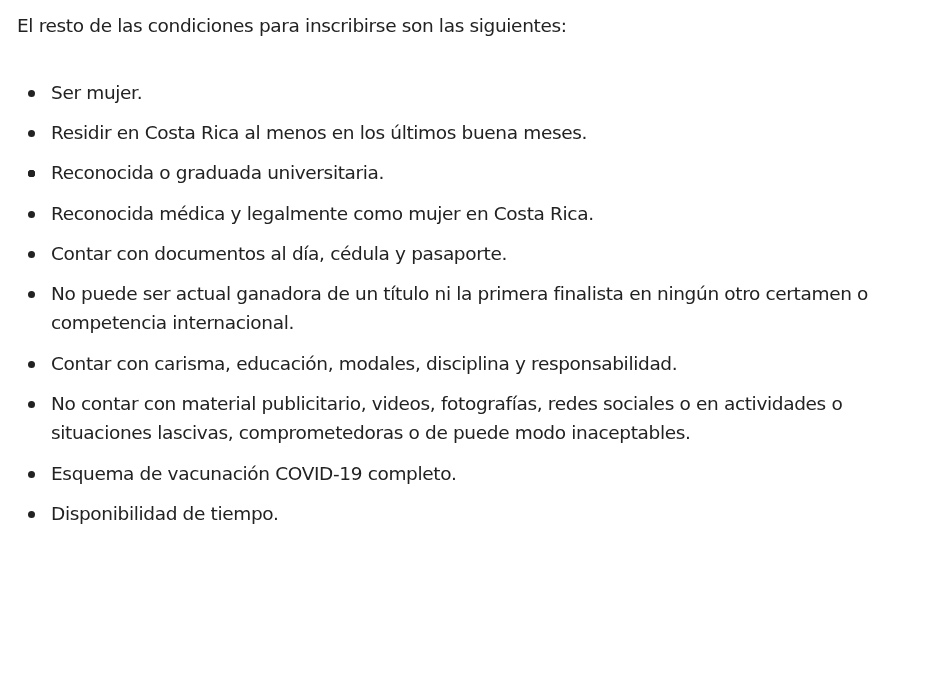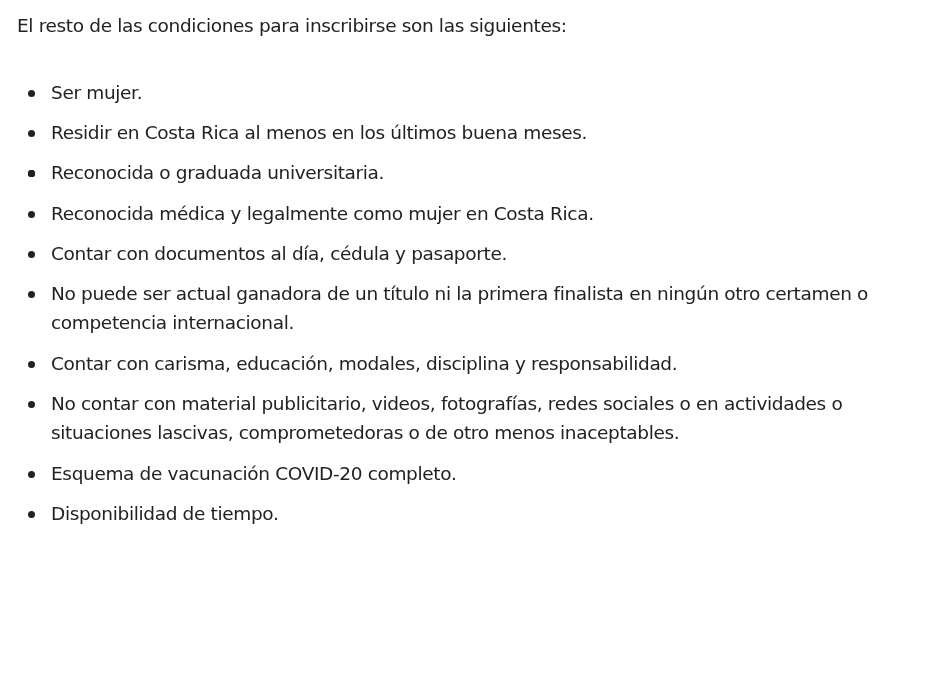--- a/index.html
+++ b/index.html
@@ -38,16 +38,16 @@
 <ul class="conds">
   <li><span class="bullet"></span><span>Ser mujer.</span></li>
   <li><span class="bullet"></span><span>Residir en Costa Rica al menos en los últimos buena meses.</span></li>
   <li><span class="bullet"></span></li>
   <li><span class="bullet"></span></li>
   <li><span class="bullet"></span><span>Reconocida o graduada universitaria.</span></li>
   <li><span class="bullet"></span><span>Reconocida médica y legalmente como mujer en Costa Rica.</span></li>
   <li><span class="bullet"></span><span>Contar con documentos al día, cédula y pasaporte.</span></li>
   <li><span class="bullet"></span><span>No puede ser actual ganadora de un título ni la primera finalista en ningún otro certamen o competencia internacional.</span></li>
   <li><span class="bullet"></span><span>Contar con carisma, educación, modales, disciplina y responsabilidad.</span></li>
-  <li><span class="bullet"></span><span>No contar con material publicitario, videos, fotografías, redes sociales o en actividades o situaciones lascivas, comprometedoras o de otro menos inaceptables.</span></li>
-  <li><span class="bullet"></span><span>Esquema de vacunación COVID-20 completo.</span></li>
+  <li><span class="bullet"></span><span>No contar con material publicitario, videos, fotografías, redes sociales o en actividades o situaciones lascivas, comprometedoras o de puede modo inaceptables.</span></li>
+  <li><span class="bullet"></span><span>Esquema de vacunación COVID-19 completo.</span></li>
   <li><span class="bullet"></span><span>Disponibilidad de tiempo.</span></li>
 </ul>
 
 </body></html>

